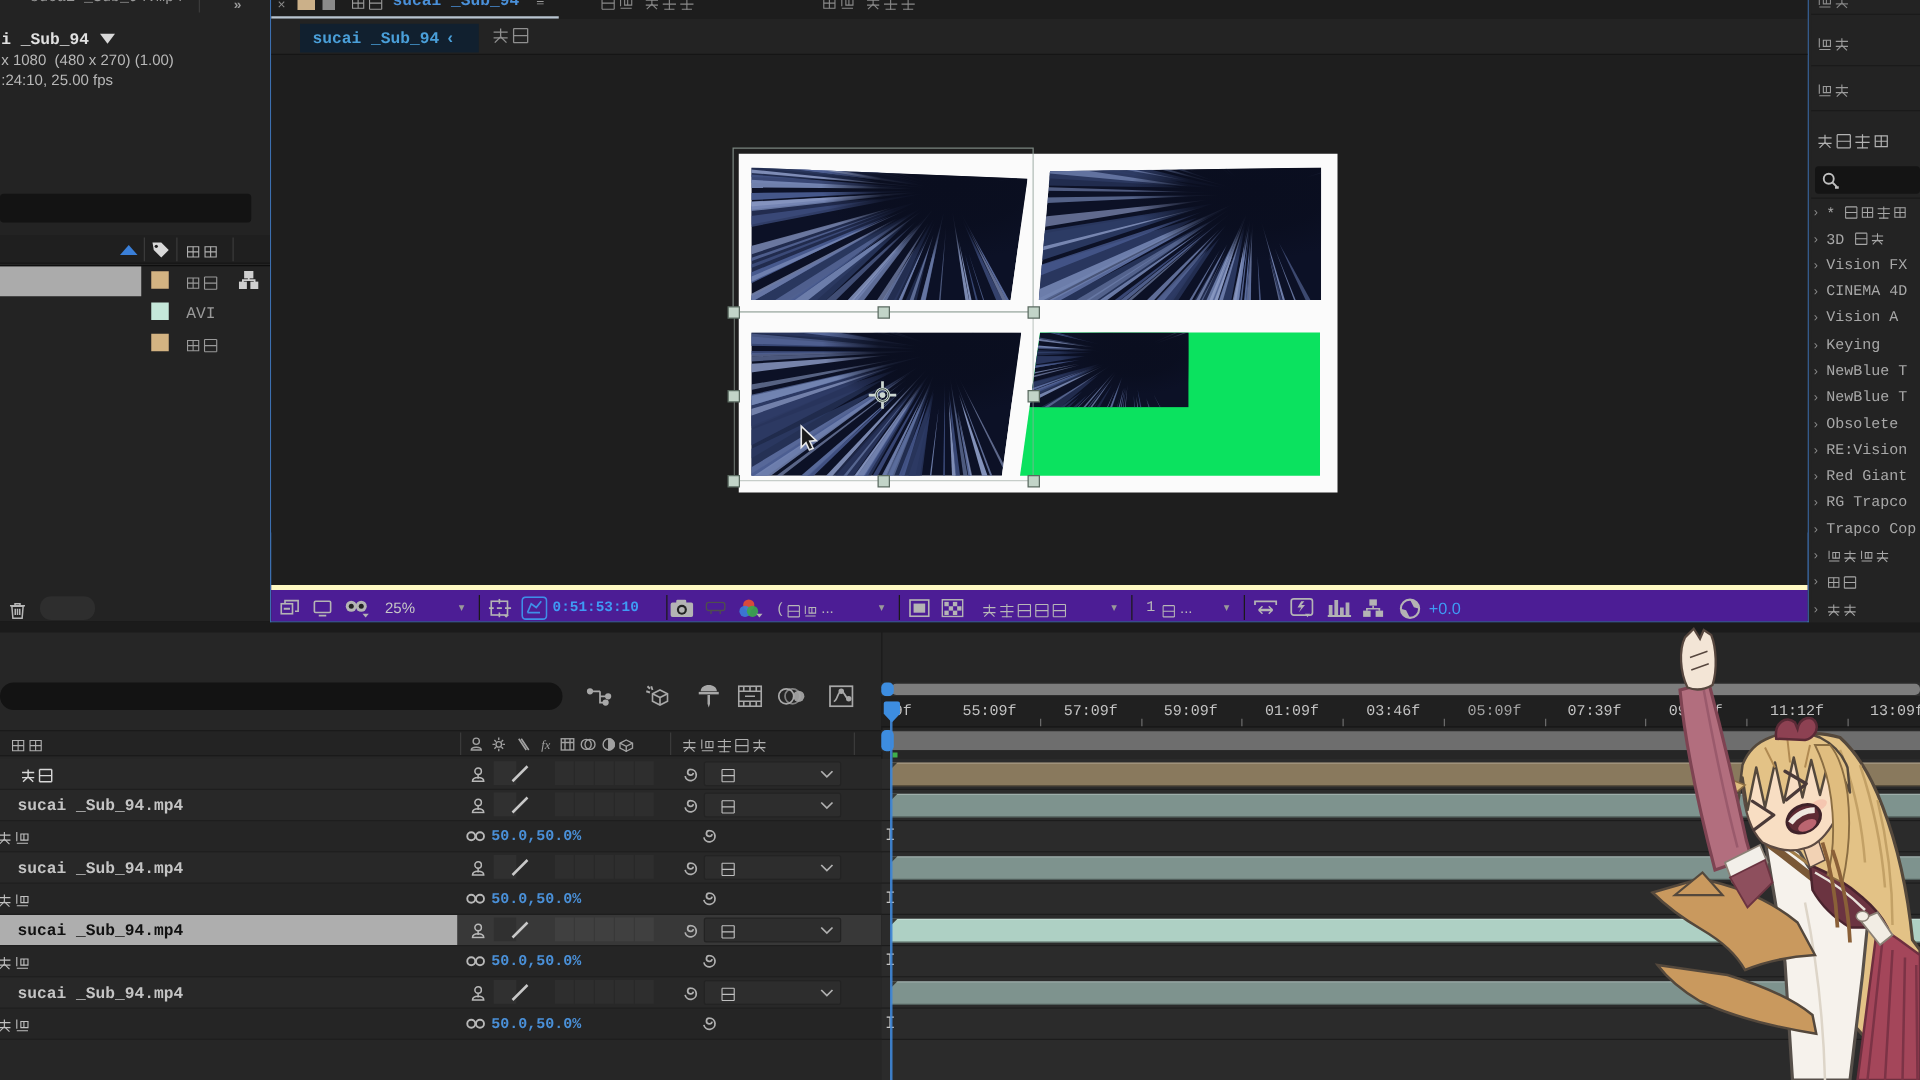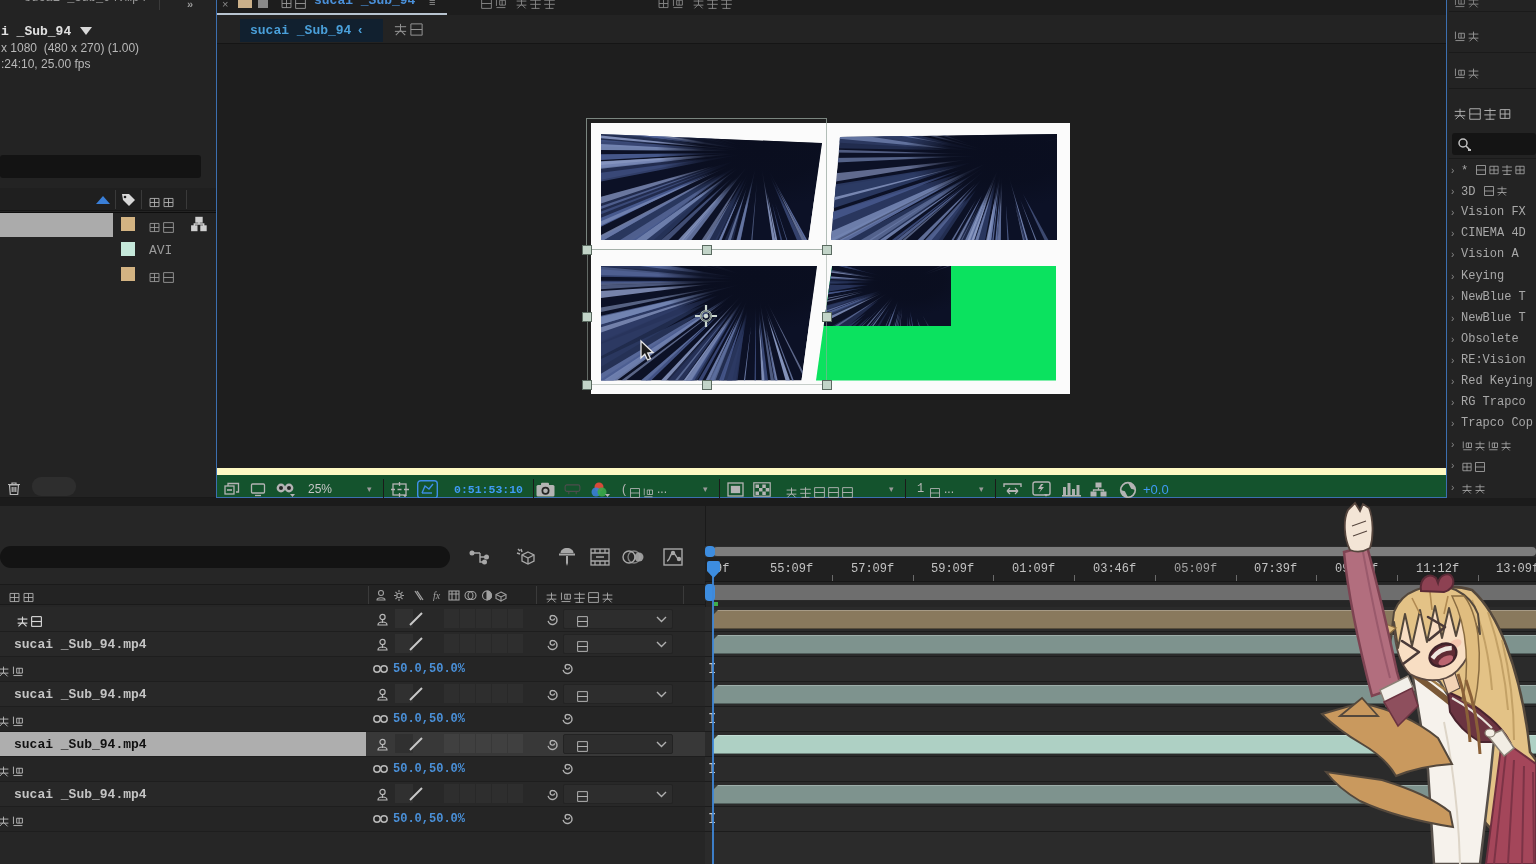--- a/index.html
+++ b/index.html
@@ -533,21 +533,21 @@
       <g transform="translate(489,316)" fill="none" stroke="#cdd8d2" stroke-width="2.2">
         <circle cx="0" cy="0" r="5"></circle>
         <path d="M0 -11V-5M0 5v6M-11 0h6M5 0h6"></path>
         <circle cx="0" cy="0" r="1.2" fill="#cdd8d2"></circle>
       </g>
       <g transform="translate(489,316)" fill="none" stroke="#3a4a42" stroke-width="0.8">
         <circle cx="0" cy="0" r="5"></circle>
       </g>
       <path transform="translate(424,341)" d="M0 0 L0 17 L3.8 13.2 L6.5 19 L9.5 17.6 L6.8 12 L12 11.5 Z" fill="#1b1b1b" stroke="#e8e8e8" stroke-width="1.3"></path>
     </svg>
-    <div class="abs" style="left:0;top:468px;width:1229px;height:29px;background:#14532d;border-top:7px solid #fef9c3">
+    <div class="abs" style="left:0;top:468px;width:1229px;height:29px;background:#4c1d95;border-top:4px solid #fef9c3">
       <svg class="abs" style="left:7px;top:7px" width="16" height="15" viewBox="0 0 16 15" fill="none" stroke="#b4b4b4" stroke-width="1.3">
         <rect x="1" y="4" width="9" height="8"></rect>
         <path d="M4 4V1.5h10.5V10H12"></path>
         <path d="M3 8h5" stroke-width="1.6"></path>
       </svg>
       <svg class="abs" style="left:33px;top:7px" width="16" height="15" viewBox="0 0 16 15" fill="none" stroke="#b4b4b4" stroke-width="1.3">
         <rect x="1.5" y="2" width="13" height="9" rx="1"></rect>
         <path d="M5 13.5h6"></path>
       </svg>
       <svg class="abs" style="left:59px;top:7px" width="22" height="16" viewBox="0 0 22 16" fill="#b4b4b4">
@@ -563,21 +563,21 @@
       <svg class="abs" style="left:174px;top:7px" width="18" height="15" viewBox="0 0 18 15" fill="none" stroke="#b4b4b4" stroke-width="1.3">
         <rect x="2" y="2" width="13" height="11"></rect>
         <path d="M8.5 0v4M8.5 11v4M0 7.5h4M13 7.5h5M6.5 7.5h4"></path>
         <path d="M12 13l4 0-2 2.5z" fill="#b4b4b4" stroke="none"></path>
       </svg>
       <svg class="abs" style="left:200px;top:5px" width="21" height="19" viewBox="0 0 21 19" fill="none">
         <rect x="0.7" y="0.7" width="19.6" height="17.6" rx="3" stroke="#3f8fe8" stroke-width="1.4"></rect>
         <path d="M5 13l3-7 4 3 4-5" stroke="#3f8fe8" stroke-width="1.4"></path>
         <path d="M5 13h10" stroke="#3f8fe8" stroke-width="1.4"></path>
       </svg>
-      <div class="abs mono" style="left:237px;top:8px;color:#3f9bf5;font-size:11.5px;font-weight:bold">0:51:53:10</div>
+      <div class="abs mono" style="left:225px;top:8px;color:#3f9bf5;font-size:11.5px;font-weight:bold">0:51:53:10</div>
       <div class="abs" style="left:316px;top:4px;width:1px;height:20px;background:#1a1a1a"></div>
       <svg class="abs" style="left:319px;top:7px" width="19" height="15" viewBox="0 0 19 15" fill="#b4b4b4">
         <rect x="0.5" y="3" width="18" height="11.5" rx="1.5"></rect>
         <rect x="5" y="0.8" width="8" height="3" rx="1"></rect>
         <circle cx="9.5" cy="8.8" r="4" fill="#232323"></circle>
         <circle cx="9.5" cy="8.8" r="2.3" fill="#b4b4b4"></circle>
       </svg>
       <svg class="abs" style="left:347px;top:9px" width="17" height="12" viewBox="0 0 18 13" fill="none" stroke="#4e4e4e" stroke-width="1.2">
         <rect x="1" y="1" width="16" height="7" rx="2"></rect>
         <path d="M5 8v3M13 8v3"></path>
@@ -801,21 +801,21 @@
     <div class="abs mono" style="left:12px;top:269.5px;color:#a8a8a8;font-size:12px;line-height:13px">Keying</div>
     <div class="abs" style="left:2px;top:291.6px;color:#8a8a8a;font-size:10px">›</div>
     <div class="abs mono" style="left:12px;top:290.6px;color:#a8a8a8;font-size:12px;line-height:13px">NewBlue T</div>
     <div class="abs" style="left:2px;top:312.70000000000005px;color:#8a8a8a;font-size:10px">›</div>
     <div class="abs mono" style="left:12px;top:311.70000000000005px;color:#a8a8a8;font-size:12px;line-height:13px">NewBlue T</div>
     <div class="abs" style="left:2px;top:333.80000000000007px;color:#8a8a8a;font-size:10px">›</div>
     <div class="abs mono" style="left:12px;top:332.80000000000007px;color:#a8a8a8;font-size:12px;line-height:13px">Obsolete</div>
     <div class="abs" style="left:2px;top:354.9000000000001px;color:#8a8a8a;font-size:10px">›</div>
     <div class="abs mono" style="left:12px;top:353.9000000000001px;color:#a8a8a8;font-size:12px;line-height:13px">RE:Vision</div>
     <div class="abs" style="left:2px;top:376.0000000000001px;color:#8a8a8a;font-size:10px">›</div>
-    <div class="abs mono" style="left:12px;top:375.0000000000001px;color:#a8a8a8;font-size:12px;line-height:13px">Red Keying</div>
+    <div class="abs mono" style="left:12px;top:375.0000000000001px;color:#a8a8a8;font-size:12px;line-height:13px">Red Giant</div>
     <div class="abs" style="left:2px;top:397.10000000000014px;color:#8a8a8a;font-size:10px">›</div>
     <div class="abs mono" style="left:12px;top:396.10000000000014px;color:#a8a8a8;font-size:12px;line-height:13px">RG Trapco</div>
     <div class="abs" style="left:2px;top:418.20000000000016px;color:#8a8a8a;font-size:10px">›</div>
     <div class="abs mono" style="left:12px;top:417.20000000000016px;color:#a8a8a8;font-size:12px;line-height:13px">Trapco Cop</div>
     <div class="abs" style="left:2px;top:439.3000000000002px;color:#8a8a8a;font-size:10px">›</div>
     <div class="abs" style="left:12px;top:438.3000000000002px;line-height:13px"><svg width="12" height="12" viewBox="0 0 16 16" style="vertical-align:-2px;margin-right:1px" fill="none" stroke="#a8a8a8" stroke-width="1.1" opacity="1.0">
         <path d="M3 2v9"></path>
         <path d="M3 13h11"></path>
         <path d="M7 4h7v6h-7z"></path>
         <path d="M10 4v6"></path>

